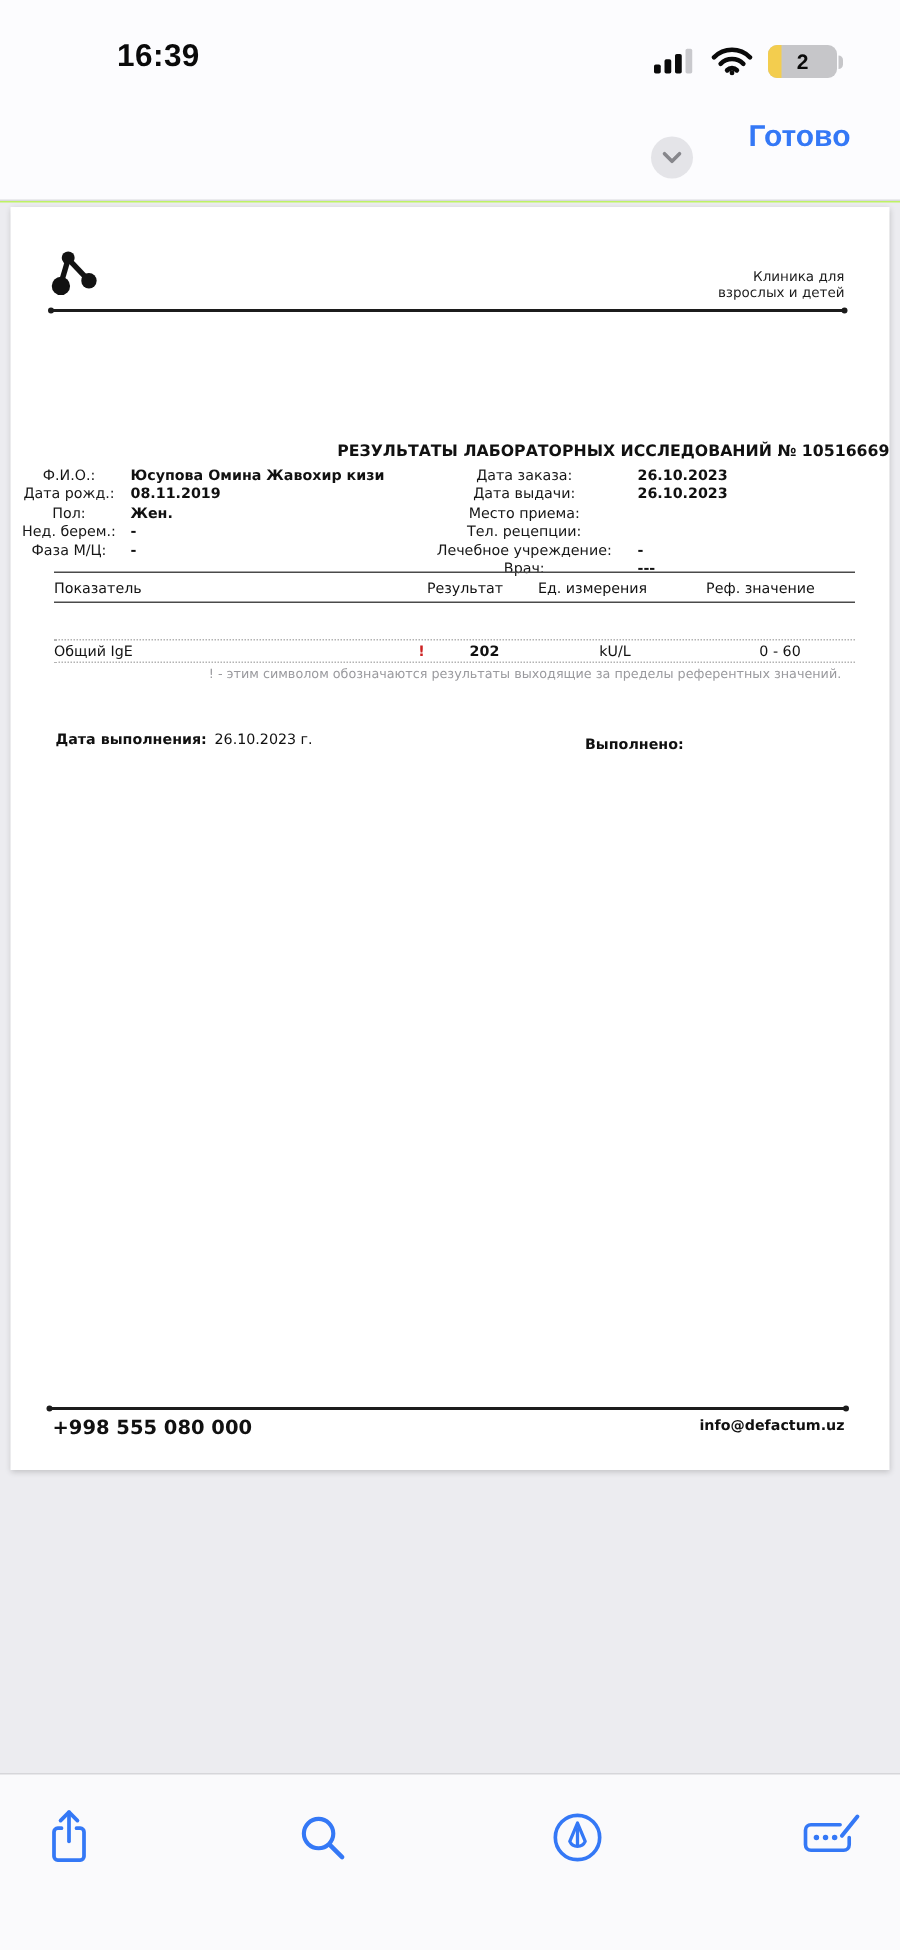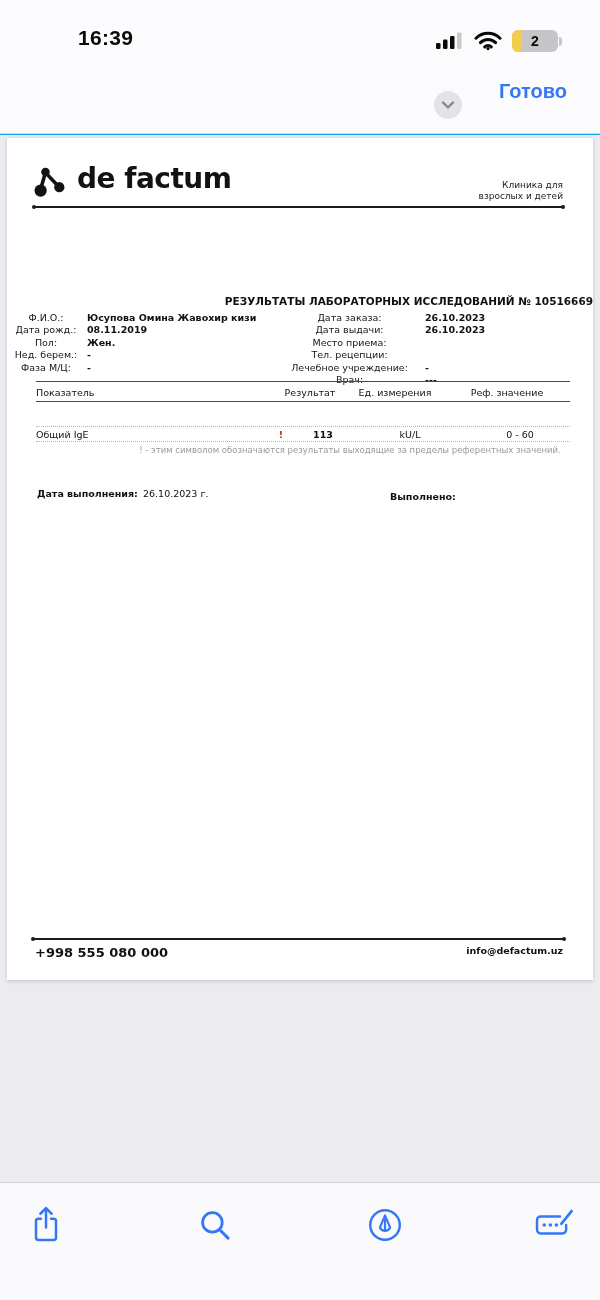--- a/index.html
+++ b/index.html
@@ -1,18 +1,18 @@
 <!DOCTYPE html>
 <html><head>
 <meta charset="utf-8">
 <style>
   * { margin:0; padding:0; box-sizing:border-box; }
   html,body { width:600px; height:1300px; }
   body { font-family:"Liberation Sans", sans-serif; background:#ececf0; overflow:hidden; }
-  .screen { position:relative; width:600px; height:1300px; background:#0ea5e9; }
+  .screen { position:relative; width:600px; height:1300px; background:#bef264; }
 
   
   .status-bar { position:absolute; top:0; left:0; width:600px; height:60px; background:#fcfcfe; }
   .status-time { position:absolute; left:78px; top:26px; font-size:21px; font-weight:700; color:#0a0a0a; letter-spacing:.3px; }
   .status-icons { position:absolute; right:38px; top:30px; display:flex; align-items:center; gap:10px; }
   .battery { position:relative; width:46px; height:22px; background:#c6c6c9; border-radius:6px; overflow:hidden; }
   .battery .charge { position:absolute; left:0; top:0; width:9px; height:22px; background:#f3cd4e; }
   .battery .pct { position:absolute; width:100%; text-align:center; top:3px; font-size:14px; font-weight:700; color:#0a0a0a; }
   .battery-cap { width:3px; height:9px; background:#c6c6c9; border-radius:0 3px 3px 0; margin-left:-8px; }
 
@@ -117,21 +117,20 @@
   <div class="content">
     <div class="page">
 
       <svg class="logo-icon" width="36" height="36" viewBox="0 0 26 26">
         <line x1="9" y1="5.5" x2="5.5" y2="17.5" stroke="#121212" stroke-width="2.6"></line>
         <line x1="9" y1="5.5" x2="18.5" y2="15.5" stroke="#121212" stroke-width="2.6"></line>
         <circle cx="9" cy="5" r="3.1" fill="#121212"></circle>
         <circle cx="5.5" cy="18.5" r="4.4" fill="#121212"></circle>
         <circle cx="19" cy="16" r="3.7" fill="#121212"></circle>
       </svg>
-      <div class="logo-text">de factum</div>
       <div class="clinic-text">
         <div>Клиника для</div>
         <div>взрослых и детей</div>
       </div>
       <div class="hline"></div>
 
       <div class="doc-title">РЕЗУЛЬТАТЫ ЛАБОРАТОРНЫХ ИССЛЕДОВАНИЙ № 10516669</div>
 
       <div class="info-col info-left">
         <div class="info-row">
@@ -187,21 +186,21 @@
       <div class="th-name">Показатель</div>
       <div class="cc th-res">Результат</div>
       <div class="cc th-unit">Ед. измерения</div>
       <div class="cc th-ref">Реф. значение</div>
       <div class="tline tline2"></div>
 
 
       <div class="dotline dl1"></div>
       <div class="row-name">Общий IgE</div>
       <div class="cc row-flag">!</div>
-      <div class="cc row-res">113</div>
+      <div class="cc row-res">202</div>
       <div class="cc row-unit">kU/L</div>
       <div class="cc row-ref">0 - 60</div>
       <div class="dotline dl2"></div>
 
       <div class="table-note">! - этим символом обозначаются результаты выходящие за пределы референтных значений.</div>
 
       <div class="exec-label">Дата выполнения:</div>
       <div class="exec-date">26.10.2023 г.</div>
       <div class="performed">Выполнено:</div>
 

